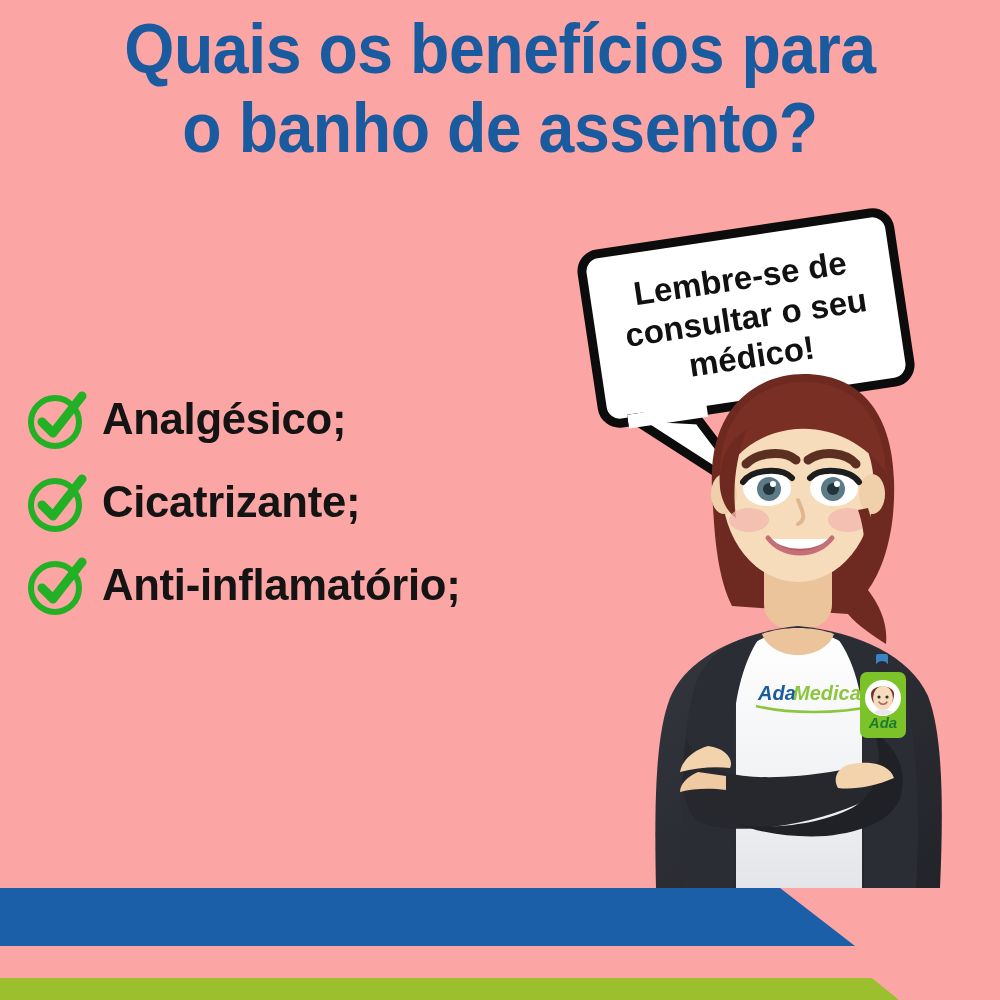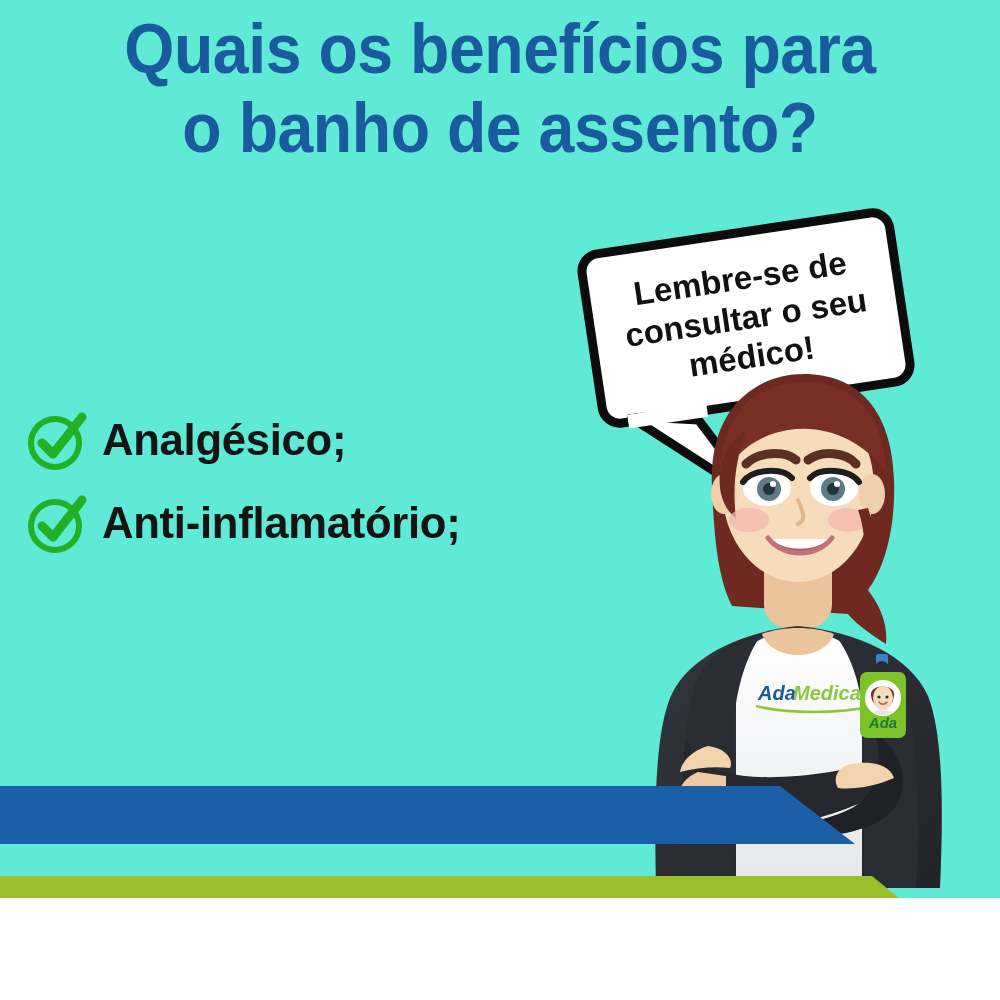--- a/index.html
+++ b/index.html
@@ -4,22 +4,22 @@
 <title>Banho de assento - benefícios</title>
 <style>
   html, body {
     margin: 0;
     padding: 0;
     background: #ffffff;
   }
   #poster {
     position: relative;
     width: 1000px;
-    height: 898px;
-    background: #5eead4;
+    height: 1000px;
+    background: #fca5a5;
     overflow: hidden;
     font-family: "Liberation Sans", "DejaVu Sans", sans-serif;
     -webkit-font-smoothing: antialiased;
   }
 
   
   .title-block {
     position: absolute;
     top: 14px;
     left: 0;
@@ -33,21 +33,21 @@
     transform: scaleX(0.92);
     transform-origin: 50% 0;
   }
   .title-line { display: block; white-space: nowrap; }
   .title-line-2 { margin-top: 8px; }
 
   
   .benefits {
     position: absolute;
     left: 26px;
-    top: 398px;
+    top: 377px;
     width: 700px;
   }
   .benefit-row {
     display: flex;
     align-items: center;
     height: 83px;
   }
   .check-icon {
     position: relative;
     width: 62px;
@@ -284,20 +284,29 @@
     <div class="benefit-row">
       <span class="check-icon">
         <svg viewBox="0 0 62 62" width="62" height="62">
           <circle cx="29" cy="34" r="24" fill="none" stroke="#22b024" stroke-width="6"></circle>
           <path d="M16 34 L27 45 L56 8" fill="none" stroke="#22b024" stroke-width="9" stroke-linecap="round" stroke-linejoin="round"></path>
         </svg>
       </span>
       <span class="benefit-text">Analgésico;</span>
     </div>
 
+    <div class="benefit-row">
+      <span class="check-icon">
+        <svg viewBox="0 0 62 62" width="62" height="62">
+          <circle cx="29" cy="34" r="24" fill="none" stroke="#22b024" stroke-width="6"></circle>
+          <path d="M16 34 L27 45 L56 8" fill="none" stroke="#22b024" stroke-width="9" stroke-linecap="round" stroke-linejoin="round"></path>
+        </svg>
+      </span>
+      <span class="benefit-text">Cicatrizante;</span>
+    </div>
 
     <div class="benefit-row">
       <span class="check-icon">
         <svg viewBox="0 0 62 62" width="62" height="62">
           <circle cx="29" cy="34" r="24" fill="none" stroke="#22b024" stroke-width="6"></circle>
           <path d="M16 34 L27 45 L56 8" fill="none" stroke="#22b024" stroke-width="9" stroke-linecap="round" stroke-linejoin="round"></path>
         </svg>
       </span>
       <span class="benefit-text">Anti-inflamatório;</span>
     </div>

